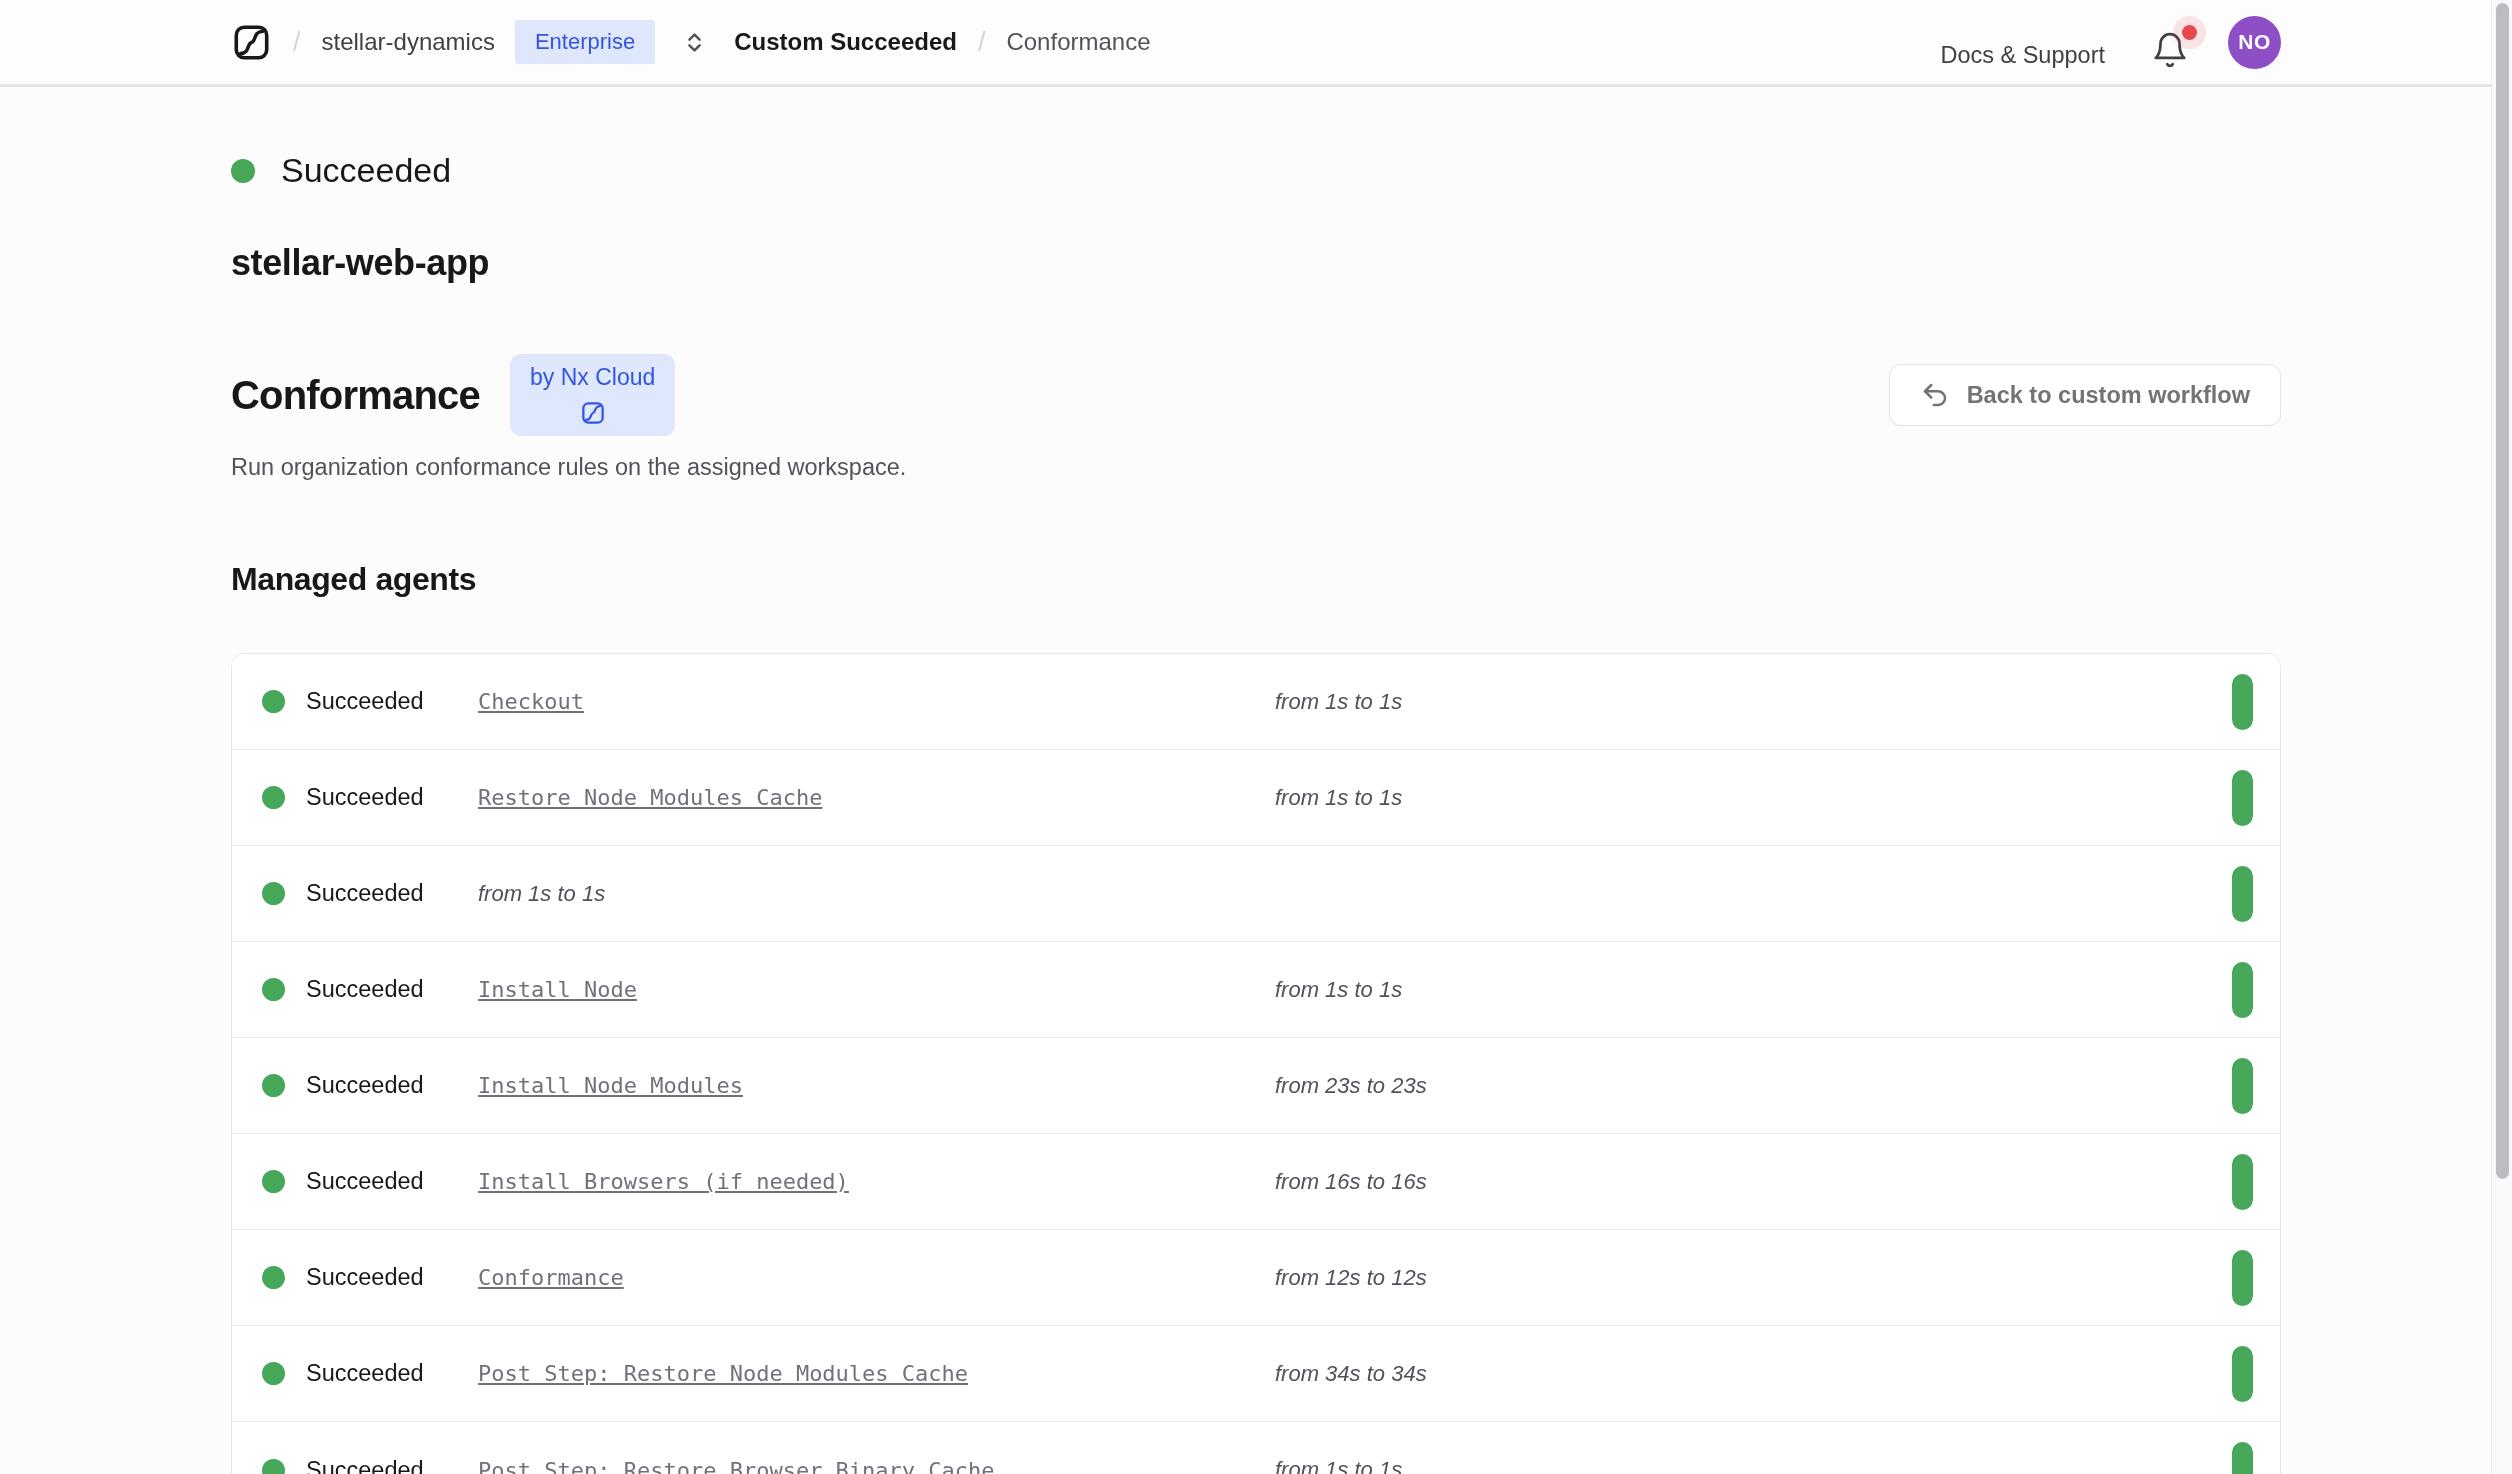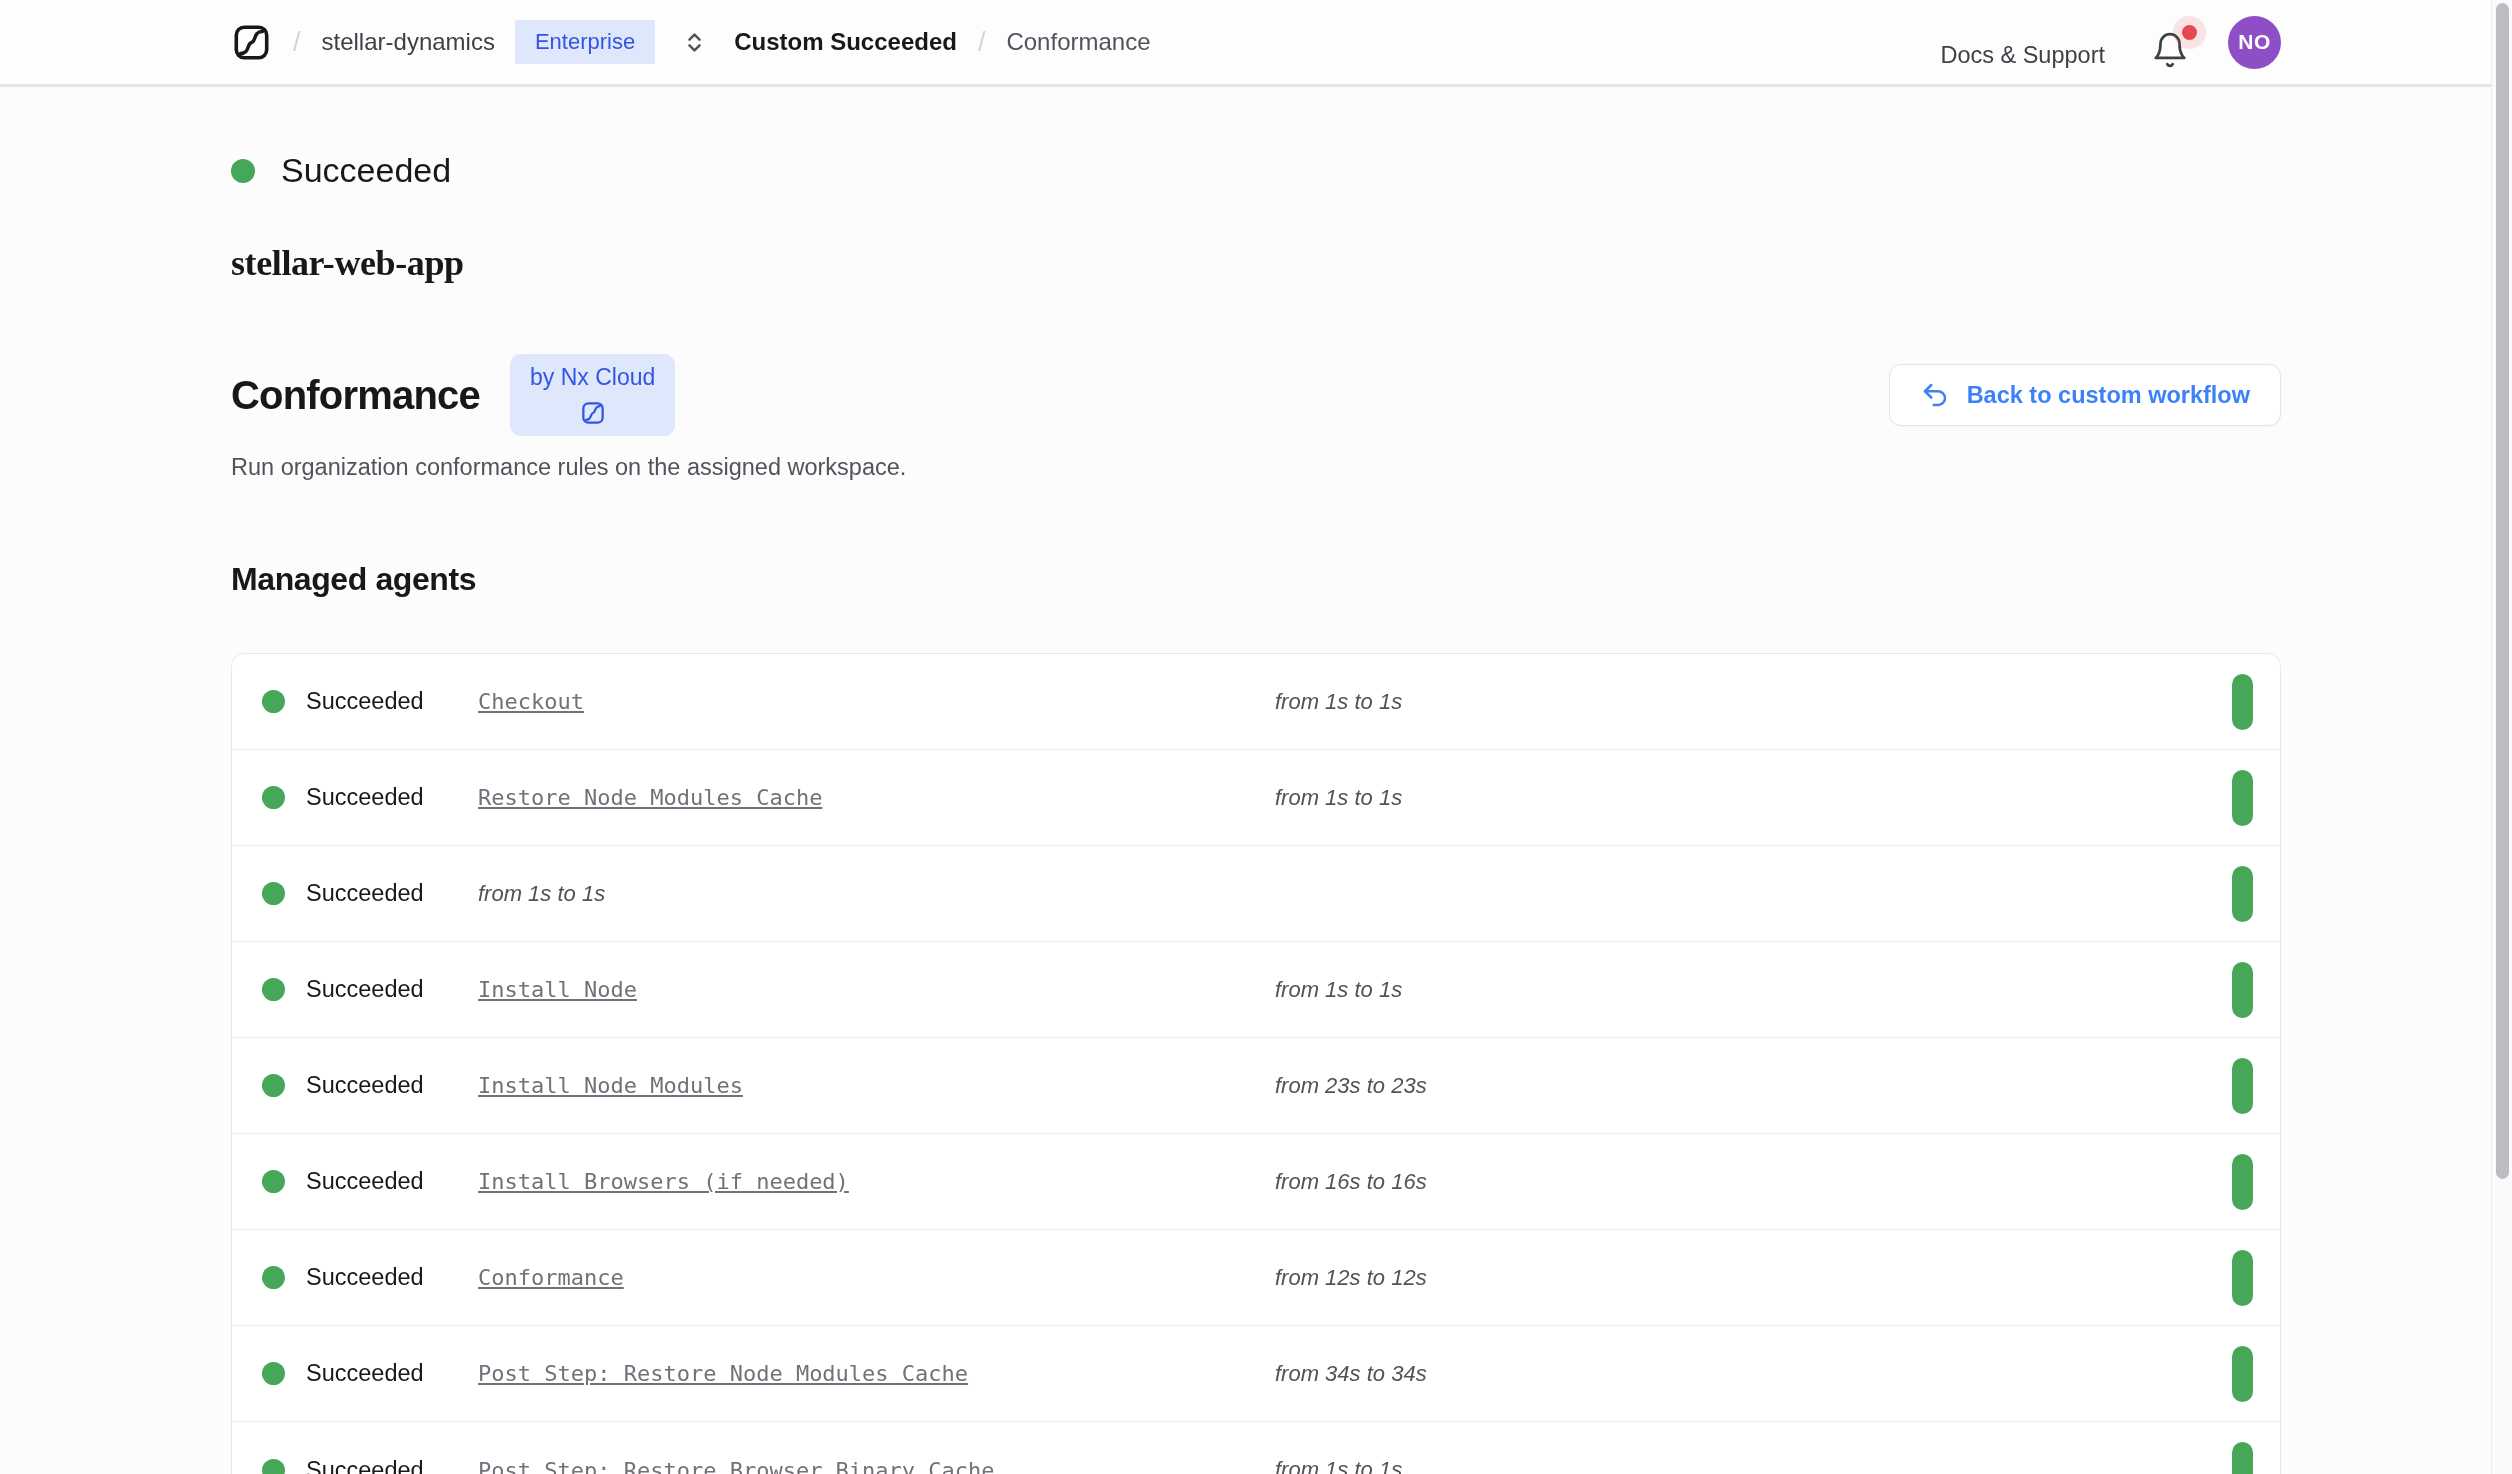--- a/index.html
+++ b/index.html
@@ -51,31 +51,31 @@
     font-size:21px; font-weight:600;
     display:flex; align-items:center; justify-content:center;
     cursor:pointer; letter-spacing:0.4px;
   }
   
   .main { width:2050px; margin:0 auto; }
   .status-row { margin-top:64px; display:flex; align-items:center; gap:26px; }
   .dot { width:23px; height:23px; border-radius:50%; background:var(--green); flex:none; }
   .status-row .dot { width:24px; height:24px; }
   .status-label { font-size:34px; font-weight:400; color:#18181B; }
-  .workspace-title { margin-top:52px; font-size:36px; font-weight:700; letter-spacing:-0.4px;font-family:Liberation Serif, serif; }
+  .workspace-title { margin-top:52px; font-size:36px; font-weight:700; letter-spacing:-0.4px; }
   .section-head { margin-top:70px; display:flex; align-items:center; }
   .section-title { font-size:40px; font-weight:700; letter-spacing:-0.8px; }
   .badge-nxcloud { font-size:23px; padding:10px 20px; margin-left:30px; border-radius:11.4px; cursor:pointer;flex-direction:column; }
   .badge-nxcloud svg { width:26px; height:26px; }
   .back-btn {
     margin-left:auto; display:flex; align-items:center; gap:16.7px;
     background:#FFFFFF; border:1.5px solid #E4E4E7; border-radius:12px;
     padding:0 30px; height:62px;
     font-family:"Liberation Sans", sans-serif;
-    font-size:23.5px; font-weight:700; color:#3b82f6; cursor:pointer;
+    font-size:23.5px; font-weight:700; color:#737373; cursor:pointer;
     box-shadow:0 0.8px 1.5px rgba(0,0,0,0.03);
   }
   .back-btn svg { width:30px; height:30px; }
   .section-desc { margin-top:18px; font-size:23.5px; color:#52525B; }
   .agents-heading { margin-top:80px; font-size:32px; font-weight:700; letter-spacing:-0.4px; }
   
   .card {
     margin-top:55px; background:#FFFFFF;
     border:1.5px solid #E7E6EA; border-radius:13.7px;
     overflow:hidden;

